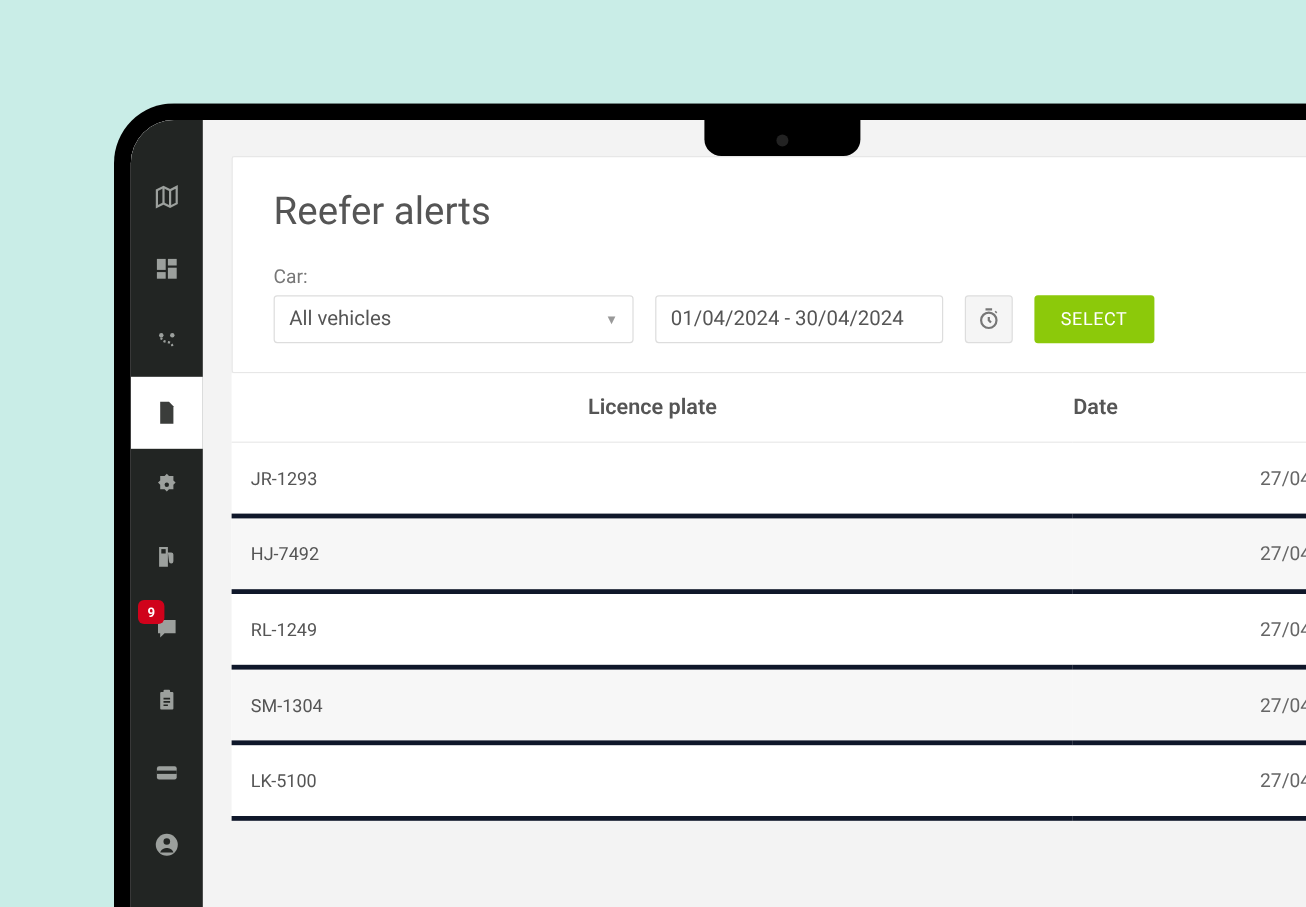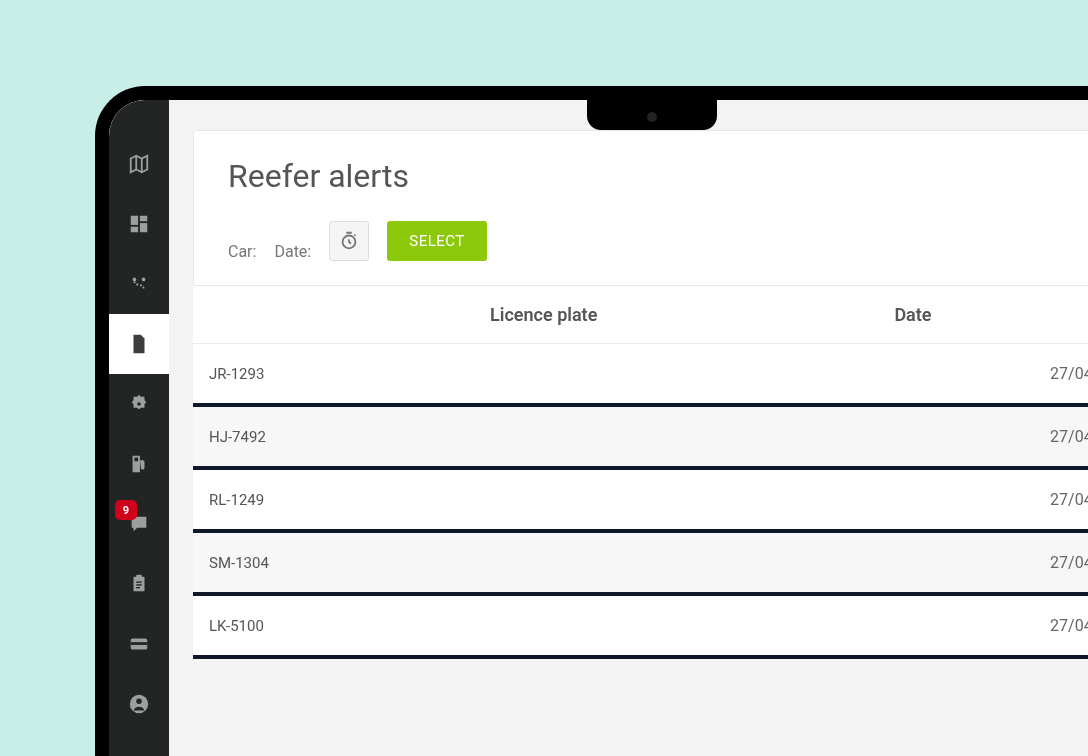--- a/index.html
+++ b/index.html
@@ -116,23 +116,29 @@
           </svg>
       </div>
     </div>
 
     <div class="content">
       <div class="card">
         <h1 class="title">Reefer alerts</h1>
         <div class="filters">
           <div class="fgroup">
             <label class="flabel">Car:</label>
+            <div class="select">
+              <span>All vehicles</span>
+              <span class="caret">▼</span>
+            </div>
           </div>
           <div class="fgroup">
-            <label class="flabel">Date:</label>
+            <div class="dateinput">
+              <span>01/04/2024 - 30/04/2024</span>
+            </div>
           </div>
           <button class="clockbtn">
             <svg viewBox="0 0 24 24" fill="none" stroke="currentColor" stroke-width="2">
                 <circle cx="12" cy="13" r="7"></circle>
                 <path d="M12 10v3l2 2"></path>
                 <path d="M9 3h6"></path>
                 <path d="M18 6l1-1"></path>
               </svg>
           </button>
           <button class="primary">SELECT</button>

